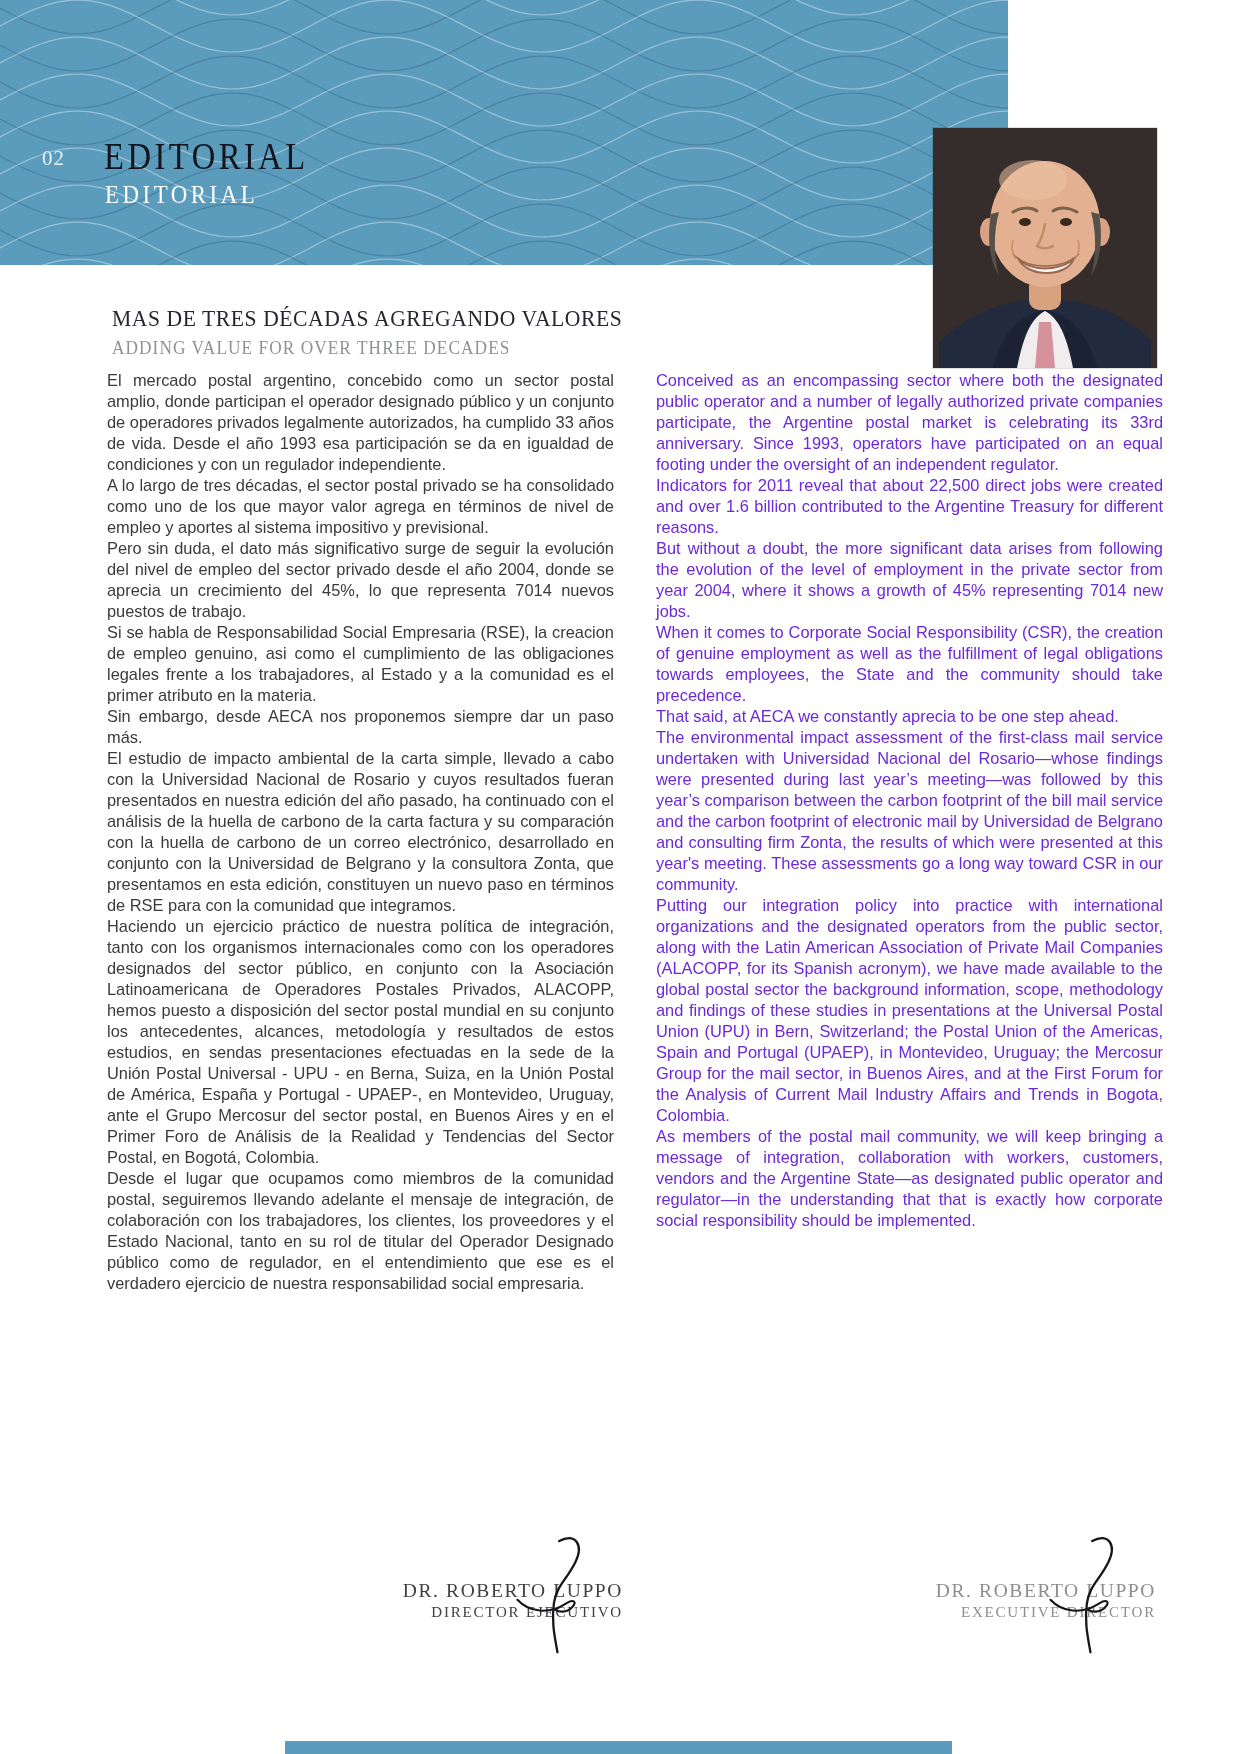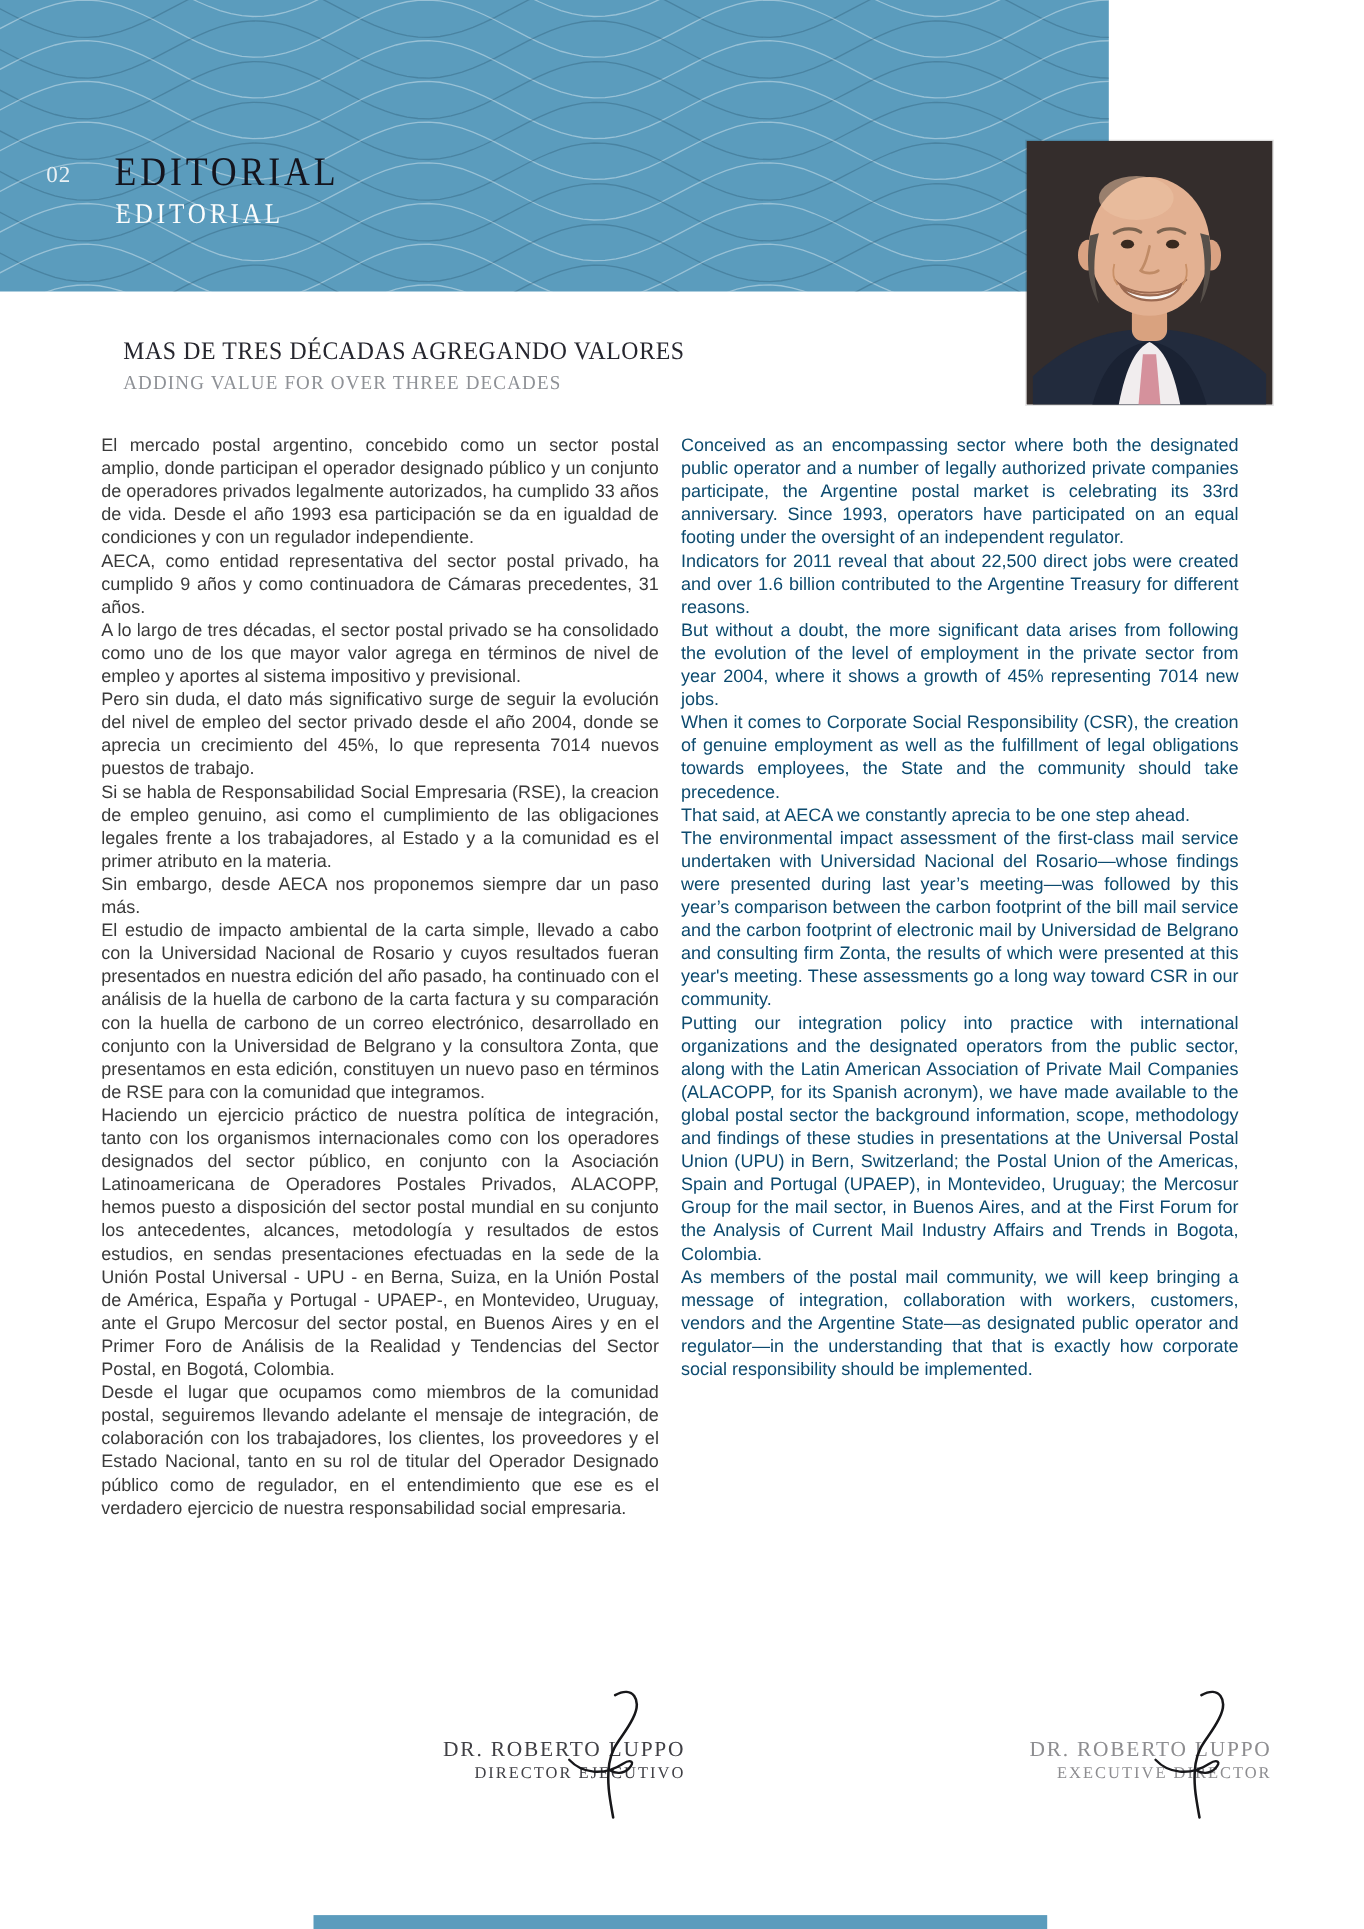--- a/index.html
+++ b/index.html
@@ -25,25 +25,25 @@
   .photo svg{display:block;}
 
   
   .article-heading{position:absolute;left:112px;top:306px;}
   .article-title-es{margin:0;font-family:"Liberation Serif",serif;font-weight:400;
     font-size:23px;letter-spacing:.6px;color:#26262e;transform:scaleX(.94);transform-origin:left top;}
   .article-title-en{margin:6px 0 0 0;font-family:"Liberation Serif",serif;font-weight:400;
     font-size:18px;letter-spacing:1.1px;color:#8e9196;transform:scaleX(.96);transform-origin:left top;}
 
   
-  .columns{position:absolute;left:92px;top:370px;width:1056px;display:flex;gap:20px;margin-top:25px;}
+  .columns{position:absolute;left:107px;top:370px;width:1056px;display:flex;gap:42px;}
   .col{width:507px;text-align:justify;font-size:16.4px;line-height:21px;}
   .col p{margin:0;}
   .col-es{color:#3a3a3a;}
-  .col-en{color:#0c4a6e;}
+  .col-en{color:#6d28d9;}
 
   
   .sig{position:absolute;width:290px;font-family:"Liberation Serif",serif;text-align:right;}
   .sig-left{left:333px;top:1528px;color:#3f3f44;}
   .sig-right{left:866px;top:1528px;color:#8d8d90;}
   .sig .flourish{position:absolute;right:30px;top:0;}
   .sig-name{margin-top:52px;font-size:19.5px;letter-spacing:1.6px;white-space:nowrap;}
   .sig-title{margin-top:2px;font-size:15px;letter-spacing:1.8px;white-space:nowrap;}
 
   
@@ -124,21 +124,20 @@
   </div>
 
   <section class="article-heading">
     <h3 class="article-title-es">MAS DE TRES DÉCADAS AGREGANDO VALORES</h3>
     <h4 class="article-title-en">ADDING VALUE FOR OVER THREE DECADES</h4>
   </section>
 
   <main class="columns">
     <div class="col col-es">
         <p>El mercado postal argentino, concebido como un sector postal amplio, donde participan el operador designado público y un conjunto de operadores privados legalmente autorizados, ha cumplido 33 años de vida.  Desde el año 1993 esa participación se da en igualdad de condiciones y con un regulador independiente.</p>
-        <p>AECA, como entidad representativa del sector postal privado, ha cumplido 9 años y como continuadora de Cámaras precedentes, 31 años.</p>
         <p>A lo largo de tres décadas, el sector postal privado se ha consolidado como uno de los que mayor valor agrega en términos de nivel de empleo y aportes al sistema impositivo y previsional.</p>
         <p>Pero sin duda, el dato más significativo surge de seguir la evolución del nivel de empleo del sector privado desde el año 2004, donde se aprecia un crecimiento del 45%, lo que representa 7014 nuevos puestos de trabajo.</p>
         <p>Si se habla de Responsabilidad Social Empresaria (RSE), la creacion de empleo genuino, asi como el cumplimiento de las obligaciones legales frente a los trabajadores, al Estado y a la comunidad es el primer atributo en la materia.</p>
         <p>Sin embargo, desde AECA nos proponemos siempre dar un paso más.</p>
         <p>El estudio de impacto ambiental de la carta simple, llevado a cabo con la Universidad Nacional de Rosario y cuyos resultados fueran presentados en nuestra edición del año pasado, ha continuado con el análisis de la huella de carbono de la carta factura y su comparación con la huella de carbono de un correo electrónico, desarrollado en conjunto con la Universidad de Belgrano y la consultora Zonta, que presentamos en esta edición, constituyen un nuevo paso en términos de RSE para con la comunidad que integramos.</p>
         <p>Haciendo un ejercicio práctico de nuestra política de integración, tanto con los organismos internacionales como con los operadores designados del sector público, en conjunto con la Asociación Latinoamericana de  Operadores Postales Privados, ALACOPP, hemos puesto a disposición del sector postal mundial en su conjunto los antecedentes, alcances, metodología y resultados de estos estudios, en sendas presentaciones efectuadas en la sede de la Unión Postal Universal  - UPU - en Berna, Suiza, en la Unión Postal de América, España y Portugal - UPAEP-, en Montevideo, Uruguay, ante el Grupo Mercosur del sector postal, en Buenos Aires y en el Primer Foro de Análisis de la Realidad y Tendencias del Sector Postal, en Bogotá, Colombia.</p>
         <p>Desde el lugar que ocupamos como miembros de la comunidad postal, seguiremos llevando adelante el mensaje de integración, de colaboración con los trabajadores, los clientes, los proveedores y el Estado Nacional, tanto en su rol de titular del Operador Designado público como de regulador, en el entendimiento que ese es el verdadero ejercicio de nuestra responsabilidad social empresaria.</p>
       </div>
     <div class="col col-en">
         <p>Conceived as an encompassing sector where both the designated public operator and a number of legally authorized private companies participate, the Argentine postal market is celebrating its 33rd anniversary. Since 1993, operators have participated on an equal footing under the oversight of an independent regulator.</p>

